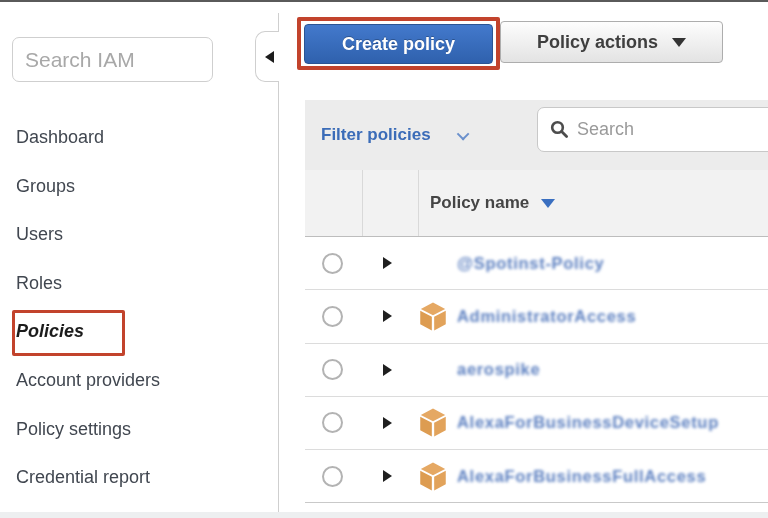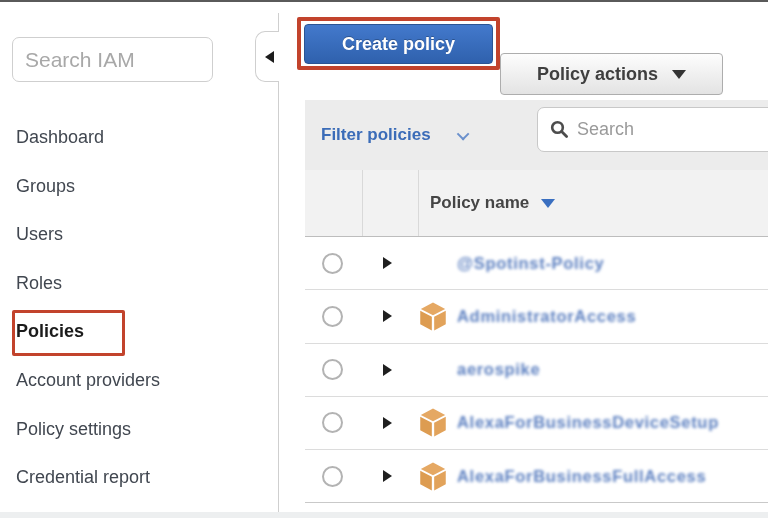--- a/index.html
+++ b/index.html
@@ -14,38 +14,38 @@
   .top-bar{position:absolute;left:0;top:0;width:768px;height:2px;background:#5a5a5a;}
   .bottom-strip{position:absolute;left:0;top:512px;width:768px;height:6px;background:#edeff0;}
 
   
   .sidebar-search{position:absolute;left:12px;top:37px;width:201px;height:45px;
     border:1.5px solid #cfcfcf;border-radius:7px;padding:12px 12px;font-size:21px;color:#444;
     font-family:inherit;outline:none;background:#fff;}
   .sidebar-search::placeholder{color:#a8a8a8;}
   .nav{position:absolute;left:0;top:113px;width:278px;}
   .nav-item{height:48.6px;line-height:48.6px;padding-left:16px;font-size:18px;color:#414750;cursor:pointer;}
-  .nav-item.active span{font-weight:bold;color:#1c1c1c;}
+  .nav-item.active span{font-weight:bold;color:#1c1c1c;font-style:italic;}
 
   
   .divider{position:absolute;left:278px;top:13px;width:1px;height:499px;background:#cfcfcf;}
   .collapse-tab{position:absolute;left:255px;top:31px;width:24px;height:51px;background:#fff;
     border:1px solid #cfcfcf;border-right:none;border-radius:10px 0 0 10px;cursor:pointer;}
   .collapse-arrow{position:absolute;right:5px;top:50%;transform:translateY(-50%);width:0;height:0;
     border-top:6px solid transparent;border-bottom:6px solid transparent;border-right:9px solid #1c1c1c;}
 
   
   .btn-create{position:absolute;left:304px;top:24px;width:189px;height:40px;border-radius:4px;
     background:linear-gradient(var(--btn-blue-top),var(--btn-blue-bot));border:1px solid #2b5493;
     color:#fff;font-weight:bold;font-size:18px;font-family:inherit;cursor:pointer;
     text-shadow:0 -1px 0 rgba(0,0,0,.25);}
   .btn-actions{position:absolute;left:500px;top:21px;width:223px;height:42px;border-radius:4px;
     background:linear-gradient(#fdfdfd,#e3e3e3);border:1px solid #adadad;color:#3f3f3f;
     font-weight:bold;font-size:18px;font-family:inherit;cursor:pointer;
-    display:flex;align-items:center;justify-content:center;gap:14px;margin-top:32px;}
+    display:flex;align-items:center;justify-content:center;gap:14px;}
   .caret-down{width:0;height:0;border-left:7px solid transparent;border-right:7px solid transparent;
     border-top:9px solid #333;}
 
   
   .annot{position:absolute;border:4px solid var(--annot-red);border-radius:2px;pointer-events:none;}
   .annot-create{left:297px;top:17px;width:203px;height:53px;}
   .annot-policies{left:12px;top:310px;width:113px;height:46px;border-width:3px;}
 
   
   .filter-bar{position:absolute;left:305px;top:100px;width:463px;height:70px;background:#ececec;

